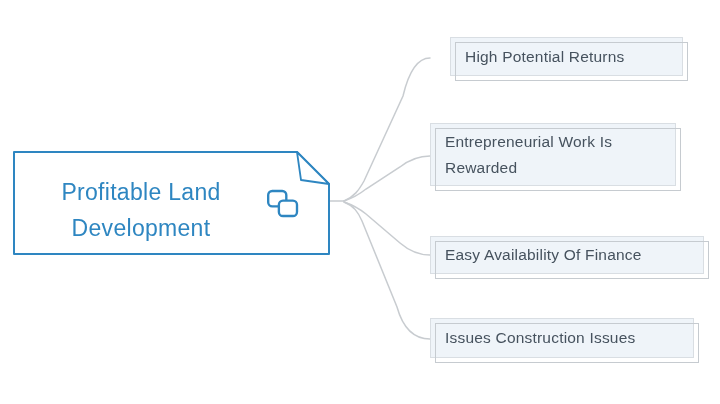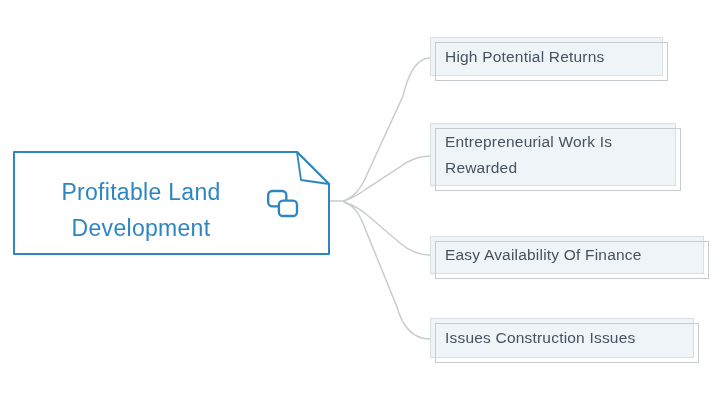--- a/index.html
+++ b/index.html
@@ -81,21 +81,21 @@
   }
   .branch::after {
     content: "";
     position: absolute;
     top: 4px; left: 4px;
     right: -6px; bottom: -6px;
     border: 1px solid var(--branch-shadow, #c6cbd0);
     z-index: -1;
     background: transparent;
   }
-  #branch-0 { top: 37px;  width: 233px; height: 39px; }
+  #branch-0 { top: 37px;  width: 233px; height: 39px; margin-left: 20px; }
   #branch-1 { top: 123px; width: 246px; height: 63px; }
   #branch-2 { top: 236px; width: 274px; height: 38px; }
   #branch-3 { top: 318px; width: 264px; height: 40px; }
 </style>
 </head>
 <body>
 
 <div id="canvas">
 
   <svg id="edges-svg" viewBox="0 0 720 404" xmlns="http://www.w3.org/2000/svg">

